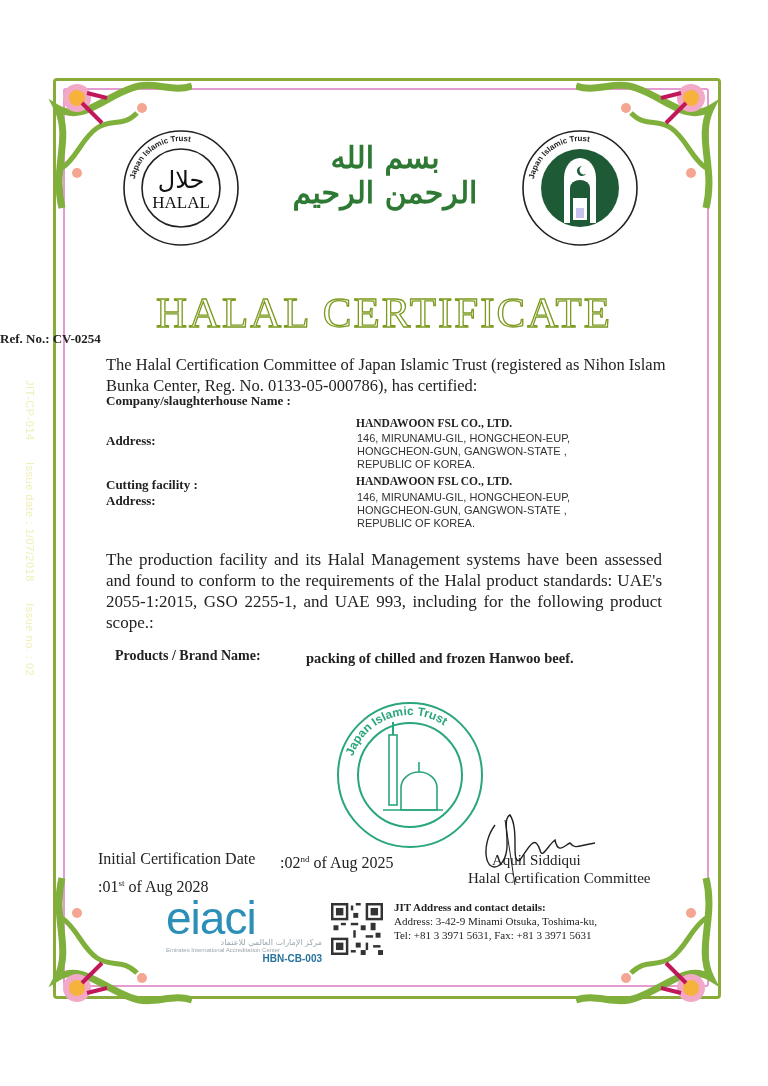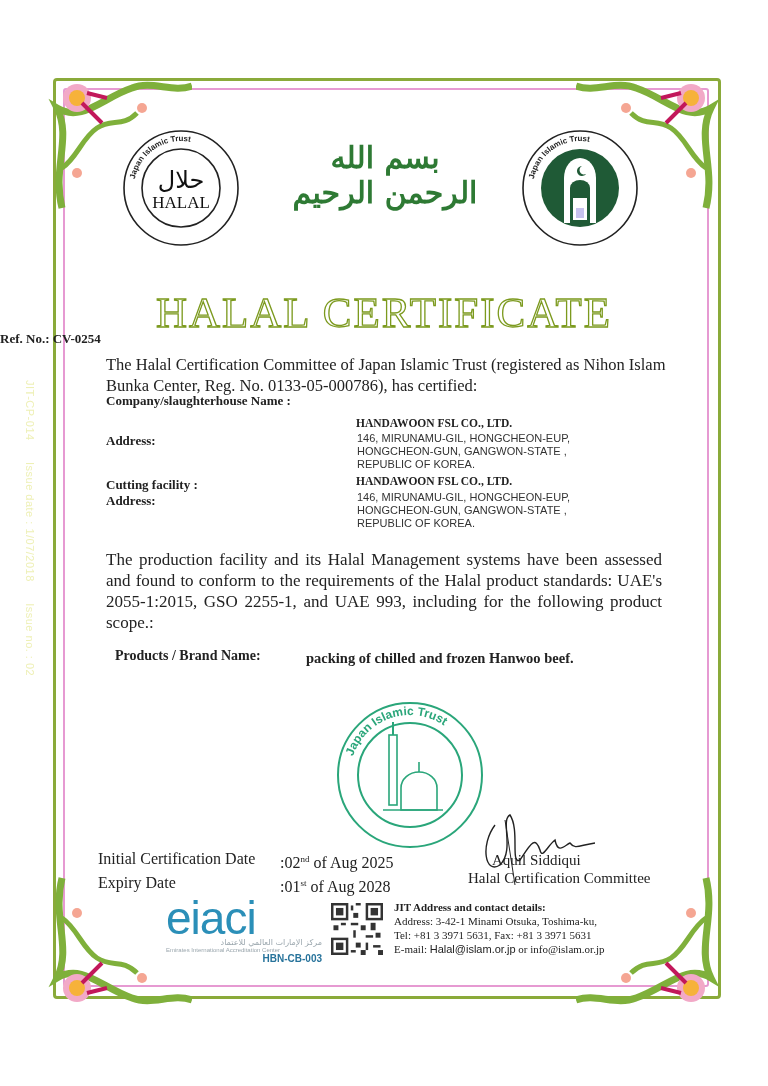--- a/index.html
+++ b/index.html
@@ -165,21 +165,20 @@
   <path d="M25 20 C10 40 15 70 30 60 C45 45 30 15 40 10 C50 25 40 60 50 55 C60 40 65 30 70 45 C72 55 78 40 85 35 C88 50 95 40 100 38 C105 45 110 40 125 38" fill="none" stroke="#222" stroke-width="1.4"></path>
   <path d="M35 15 L45 80" stroke="#222" stroke-width="1"></path>
 </svg>
 
 <div class="dates">
   <div class="row">
     <span class="k">Initial Certification Date</span>
     <span><span>:02</span><sup style="font-size:9px">nd</sup><span> of Aug 2025</span></span>
   </div>
   <div class="row">
-    <span class="k">Expiry Date</span>
     <span><span>:01</span><sup style="font-size:9px">st</sup><span> of Aug 2028</span></span>
   </div>
 </div>
 
 <div class="sig-name">Aquil Siddiqui</div>
 <div class="sig-role">Halal Certification Committee</div>
 
 <div class="eiac">
   <div class="eiac-logo">eiaci</div>
   <div class="eiac-ar">مركز الإمارات العالمي للاعتماد</div>
@@ -214,16 +213,15 @@
     <rect x="14" y="16" width="1" height="3"></rect>
       <rect x="17" y="17" width="3" height="1"></rect>
       <rect x="12" y="19" width="2" height="2"></rect>
     <rect x="19" y="19" width="2" height="2"></rect>
       <rect x="8" y="19" width="2" height="1"></rect>
   </g>
 </svg>
 
 <div class="contact">
   <div class="h">JIT Address and contact details:</div>
-  <div>Address:  3-42-1  Minami  Otsuka,  Toshima-ku,</div>
+  <div>Address:  3-42-9  Minami  Otsuka,  Toshima-ku,</div>
   <div>Tel: +81 3 3971 5631, Fax: +81 3 3971 5631</div>
-  <div><span>E-mail: </span><span style="font-family:'Liberation Sans',sans-serif">Halal@islam.or.jp</span><span> or </span><span>info@islam.or.jp</span></div>
 </div>
 
 </body></html>

